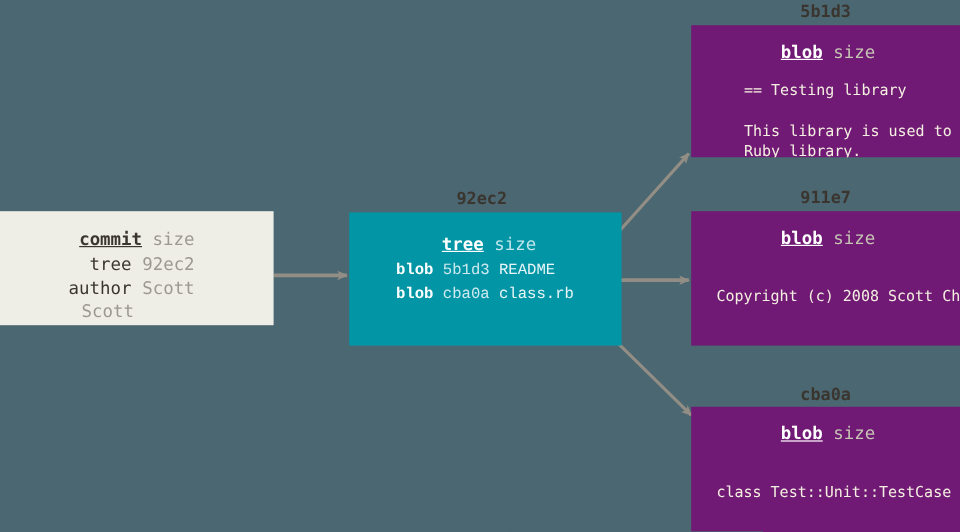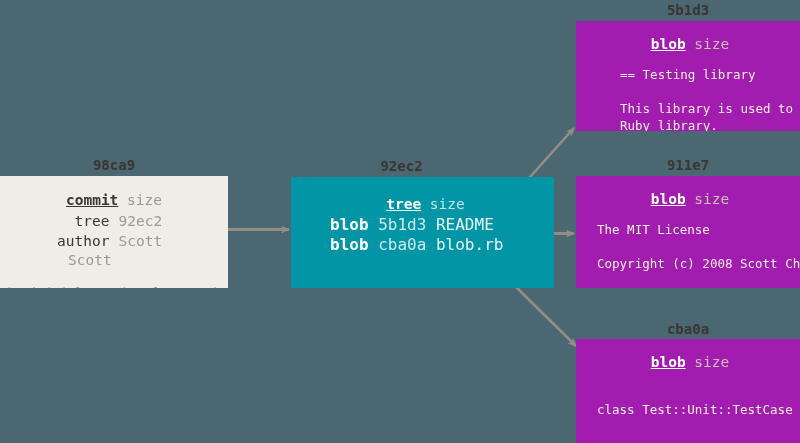--- a/index.html
+++ b/index.html
@@ -48,21 +48,21 @@
     box-sizing: border-box;
     overflow: hidden;
   }
   .node-commit {
     background: #efeee6;
   }
   .node-tree {
     background: #0295a5;
   }
   .node-blob {
-    background: #a21caf;
+    background: #701a75;
   }
 
   
   .node-header {
     text-align: center;
     font-size: 14.5px;
     line-height: 20px;
     white-space: nowrap;
   }
   .node-header .kw {
@@ -109,24 +109,25 @@
     margin-top: 13px;
     white-space: nowrap;
   }
 
   
   .tree-rows {
     margin-top: 1px;
     padding-left: 39px;
   }
   .tree-row {
-    font-size: 16px;
+    font-size: 13px;
     line-height: 19.5px;
     white-space: nowrap;
     color: #d6eef1;
+    font-family: Liberation Mono, monospace;
   }
   .tree-row .t {
     color: #ffffff;
     font-weight: bold;
   }
   .tree-row .h {
     color: #cdeaee;
   }
   .tree-row .n {
     color: #e9f6f8;
@@ -161,23 +162,22 @@
 
     <line x1="228" y1="229.5" x2="289" y2="229.5" stroke="#938e85" stroke-width="3.2" marker-end="url(#ah)"></line>
 
     <line x1="513" y1="196" x2="574" y2="128" stroke="#938e85" stroke-width="2.6" marker-end="url(#ah)"></line>
 
     <line x1="515" y1="233.5" x2="574" y2="233.5" stroke="#938e85" stroke-width="3.2" marker-end="url(#ah)"></line>
 
     <line x1="513" y1="284" x2="576" y2="346" stroke="#938e85" stroke-width="2.6" marker-end="url(#ah)"></line>
   </svg>
 
-  <div class="node-title" style="left:0px; top:157px; width:228px;">98ca9</div>
-
-  <div class="node node-commit" style="left:0px; top:176px; width:228px; height:112px;">
+
+  <div class="node node-commit" style="left:0px; top:176px; width:228px; height:95px;">
     <div class="node-header" style="margin-top:14px;">
       <span class="kw">commit</span><span class="sz">&nbsp;</span><span class="sz">size</span>
     </div>
     <div class="commit-rows">
       <div class="commit-row">
         <span class="k">tree</span>
         <span class="v">92ec2</span>
       </div>
       <div class="commit-row">
         <span class="k">author</span>
@@ -185,34 +185,34 @@
       </div>
       <div class="commit-row">
         <span class="v">Scott</span>
       </div>
     </div>
     <div class="commit-msg">The initial commit of my project</div>
   </div>
 
   <div class="node-title" style="left:291px; top:158px; width:221px;">92ec2</div>
 
-  <div class="node node-tree" style="left:291px; top:177px; width:263px; height:111px;">
+  <div class="node node-tree" style="left:291px; top:177px; width:227px; height:111px;">
     <div class="node-header" style="margin-top:17px; padding-left:6px;">
       <span class="kw">tree</span><span class="sz">&nbsp;</span><span class="sz">size</span>
     </div>
     <div class="tree-rows">
       <div class="tree-row">
         <span class="t">blob </span>
         <span class="h">5b1d3 </span>
         <span class="n">README</span>
       </div>
       <div class="tree-row">
         <span class="t">blob </span>
         <span class="h">cba0a </span>
-        <span class="n">blob.rb</span>
+        <span class="n">class.rb</span>
       </div>
     </div>
   </div>
 
   <div class="node-title" style="left:576px; top:2px; width:224px;">5b1d3</div>
 
   <div class="node node-blob" style="left:576px; top:21px; width:224px; height:110px;">
     <div class="node-header" style="margin-top:13px; padding-left:4px;">
       <span class="kw">blob</span><span class="sz">&nbsp;</span><span class="sz">size</span>
     </div>
@@ -224,21 +224,20 @@
     </div>
   </div>
 
   <div class="node-title" style="left:576px; top:157px; width:224px;">911e7</div>
 
   <div class="node node-blob" style="left:576px; top:176px; width:224px; height:112px;">
     <div class="node-header" style="margin-top:13px; padding-left:4px;">
       <span class="kw">blob</span><span class="sz">&nbsp;</span><span class="sz">size</span>
     </div>
     <div class="blob-body" style="margin-top:12px;">
-      <div class="blob-line">The MIT License</div>
       <div class="blob-line spacer"></div>
       <div class="blob-line">Copyright (c) 2008 Scott Chacon</div>
       <div class="blob-line spacer"></div>
 
     </div>
   </div>
 
   <div class="node-title" style="left:576px; top:321px; width:224px;">cba0a</div>
 
   <div class="node node-blob" style="left:576px; top:339px; width:224px; height:104px;">

